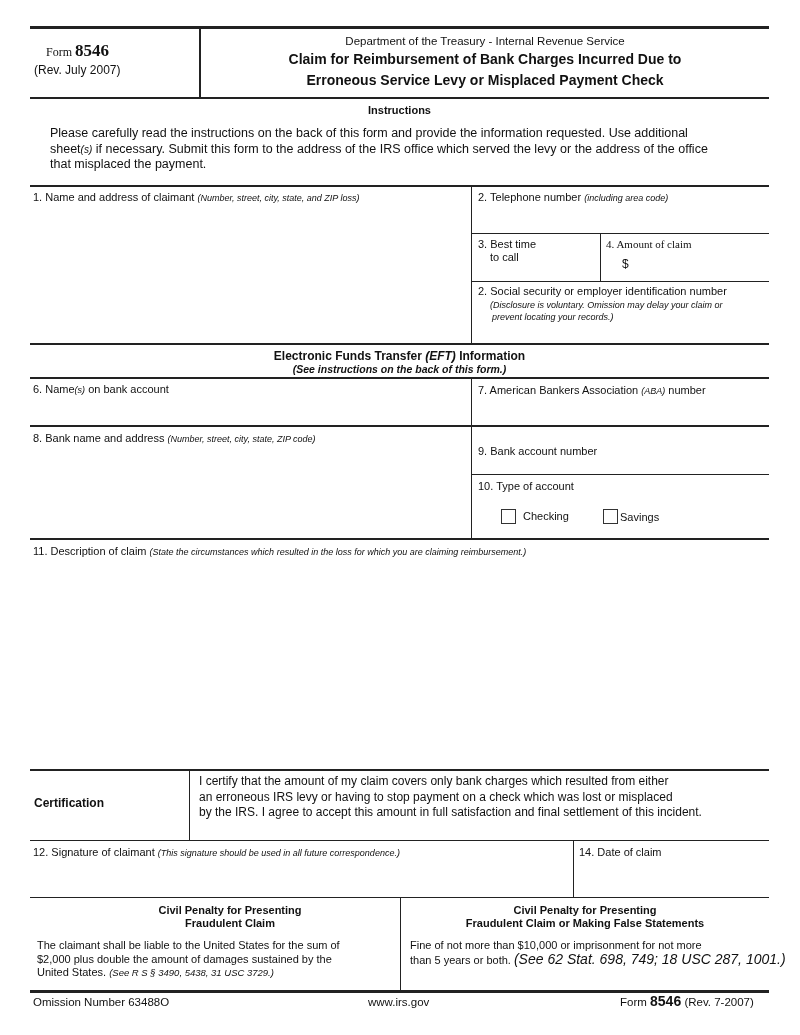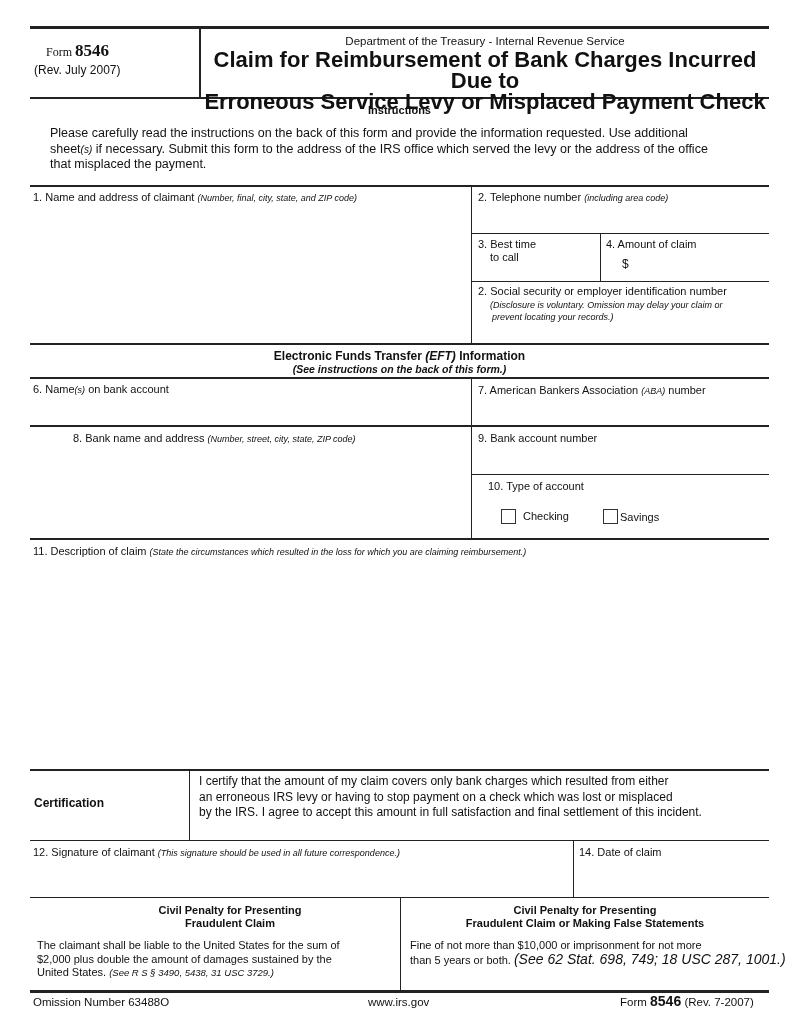--- a/index.html
+++ b/index.html
@@ -23,50 +23,50 @@
 <div class="vline" style="left:199px; top:28px; height:70px; border-left-width:2px;"></div>
 <div class="hline med" style="left:30px; width:739px; top:97px;"></div>
 
 <div class="abs" style="left:46px; top:41px; font-size:12px;font-family:Liberation Serif, serif;">
   <span>Form</span>
   <span style="font-size:17px; font-weight:bold;">8546</span>
 </div>
 <div class="abs" style="left:34px; top:63px; font-size:12px;">(Rev. July 2007)</div>
 
 <div class="abs center" style="left:200px; width:570px; top:35px; font-size:11.5px;">Department of the Treasury - Internal Revenue Service</div>
-<div class="abs center bold" style="left:200px; width:570px; top:49px; font-size:22px; line-height:21px;">
+<div class="abs center bold" style="left:200px; width:570px; top:49px; font-size:14px; line-height:21px;">
   <div>Claim for Reimbursement of Bank Charges Incurred Due to</div>
   <div>Erroneous Service Levy or Misplaced Payment Check</div>
 </div>
 
 <div class="abs center bold" style="left:30px; width:739px; top:104px; font-size:11px;">Instructions</div>
 <div class="abs" style="left:50px; top:126px; font-size:12.5px; line-height:15.5px; white-space:nowrap;">
   <div>Please carefully read the instructions on the back of this form and provide the information requested. Use additional</div>
   <div><span>sheet</span><i style="font-size:10px;">(s)</i><span> if necessary. Submit this form to the address of the IRS office which served the levy or the address of the office</span></div>
   <div>that misplaced the payment.</div>
 </div>
 
 <div class="hline med" style="left:30px; width:739px; top:185px;"></div>
 <div class="vline" style="left:471px; top:186px; height:158px;"></div>
 <div class="hline" style="left:471px; width:298px; top:233px;"></div>
 <div class="vline" style="left:600px; top:233px; height:48px;"></div>
 <div class="hline" style="left:471px; width:298px; top:281px;"></div>
 
 <div class="abs" style="left:30px; top:186px; width:440px; height:157px;">
-  <div class="lbl" style="left:3px; top:5px;"><span>1. Name and address of claimant </span><span class="it">(Number, final, city, state, and ZIP code)</span></div>
+  <div class="lbl" style="left:3px; top:5px;"><span>1. Name and address of claimant </span><span class="it">(Number, street, city, state, and ZIP loss)</span></div>
 </div>
 <div class="abs" style="left:472px; top:186px; width:297px; height:46px;">
   <div class="lbl" style="left:6px; top:5px;"><span>2. Telephone number </span><span class="it">(including area code)</span></div>
 </div>
 <div class="abs" style="left:472px; top:234px; width:127px; height:46px;">
   <div class="lbl" style="left:6px; top:4px;">3. Best time</div>
   <div class="lbl" style="left:18px; top:17px;">to call</div>
 </div>
 <div class="abs" style="left:601px; top:234px; width:168px; height:46px;">
-  <div class="lbl" style="left:5px; top:4px;">4. Amount of claim</div>
+  <div class="lbl" style="left:5px; top:4px;font-family:Liberation Serif, serif;">4. Amount of claim</div>
   <div class="lbl" style="left:21px; top:24px; font-size:12px;">$</div>
 </div>
 <div class="abs" style="left:472px; top:282px; width:297px; height:61px;">
   <div class="lbl" style="left:6px; top:3px;">2. Social security or employer identification number</div>
   <div class="lbl it" style="left:18px; top:17px;">(Disclosure is voluntary. Omission may delay your claim or</div>
   <div class="lbl it" style="left:20px; top:29px;">prevent locating your records.)</div>
 </div>
 
 <div class="hline med" style="left:30px; width:739px; top:343px;"></div>
 <div class="abs center bold" style="left:30px; width:739px; top:349px; font-size:12px;"><span>Electronic Funds Transfer </span><i>(EFT)</i><span>  Information</span></div>
@@ -76,28 +76,28 @@
 <div class="vline" style="left:471px; top:378px; height:162px;"></div>
 <div class="hline med" style="left:30px; width:739px; top:425px;"></div>
 <div class="hline" style="left:471px; width:298px; top:474px;"></div>
 
 <div class="abs" style="left:30px; top:378px; width:440px; height:46px;">
   <div class="lbl" style="left:3px; top:5px;"><span>6. Name</span><i style="font-size:9px;">(s)</i><span> on bank account</span></div>
 </div>
 <div class="abs" style="left:472px; top:378px; width:297px; height:56px;">
   <div class="lbl" style="left:6px; top:6px;"><span>7. American Bankers Association </span><i style="font-size:9px;">(ABA)</i><span> number</span></div>
 </div>
-<div class="abs" style="left:30px; top:427px; width:440px; height:112px;margin-left:40px;">
+<div class="abs" style="left:30px; top:427px; width:440px; height:112px;">
   <div class="lbl" style="left:3px; top:5px;"><span>8. Bank name and address </span><span class="it">(Number, street, city, state, ZIP code)</span></div>
 </div>
 <div class="abs" style="left:472px; top:427px; width:297px; height:46px;">
-  <div class="lbl" style="left:6px; top:5px;text-align:center;">9. Bank account number</div>
+  <div class="lbl" style="left:6px; top:18px;text-align:center;">9. Bank account number</div>
 </div>
 <div class="abs" style="left:472px; top:475px; width:297px; height:64px;">
-  <div class="lbl" style="left:16px; top:5px;">10. Type of account</div>
+  <div class="lbl" style="left:6px; top:5px;">10. Type of account</div>
   <div class="cb" style="left:29px; top:34px;"></div>
   <div class="lbl" style="left:51px; top:35px;">Checking</div>
   <div class="cb" style="left:131px; top:34px;"></div>
   <div class="lbl" style="left:148px; top:36px;">Savings</div>
 </div>
 
 <div class="hline med" style="left:30px; width:739px; top:538px;"></div>
 <div class="abs" style="left:30px; top:540px; width:739px; height:228px;">
   <div class="lbl" style="left:3px; top:5px;"><span>11. Description of claim </span><span class="it">(State the circumstances which resulted in the loss for which you are claiming reimbursement.)</span></div>
 </div>

